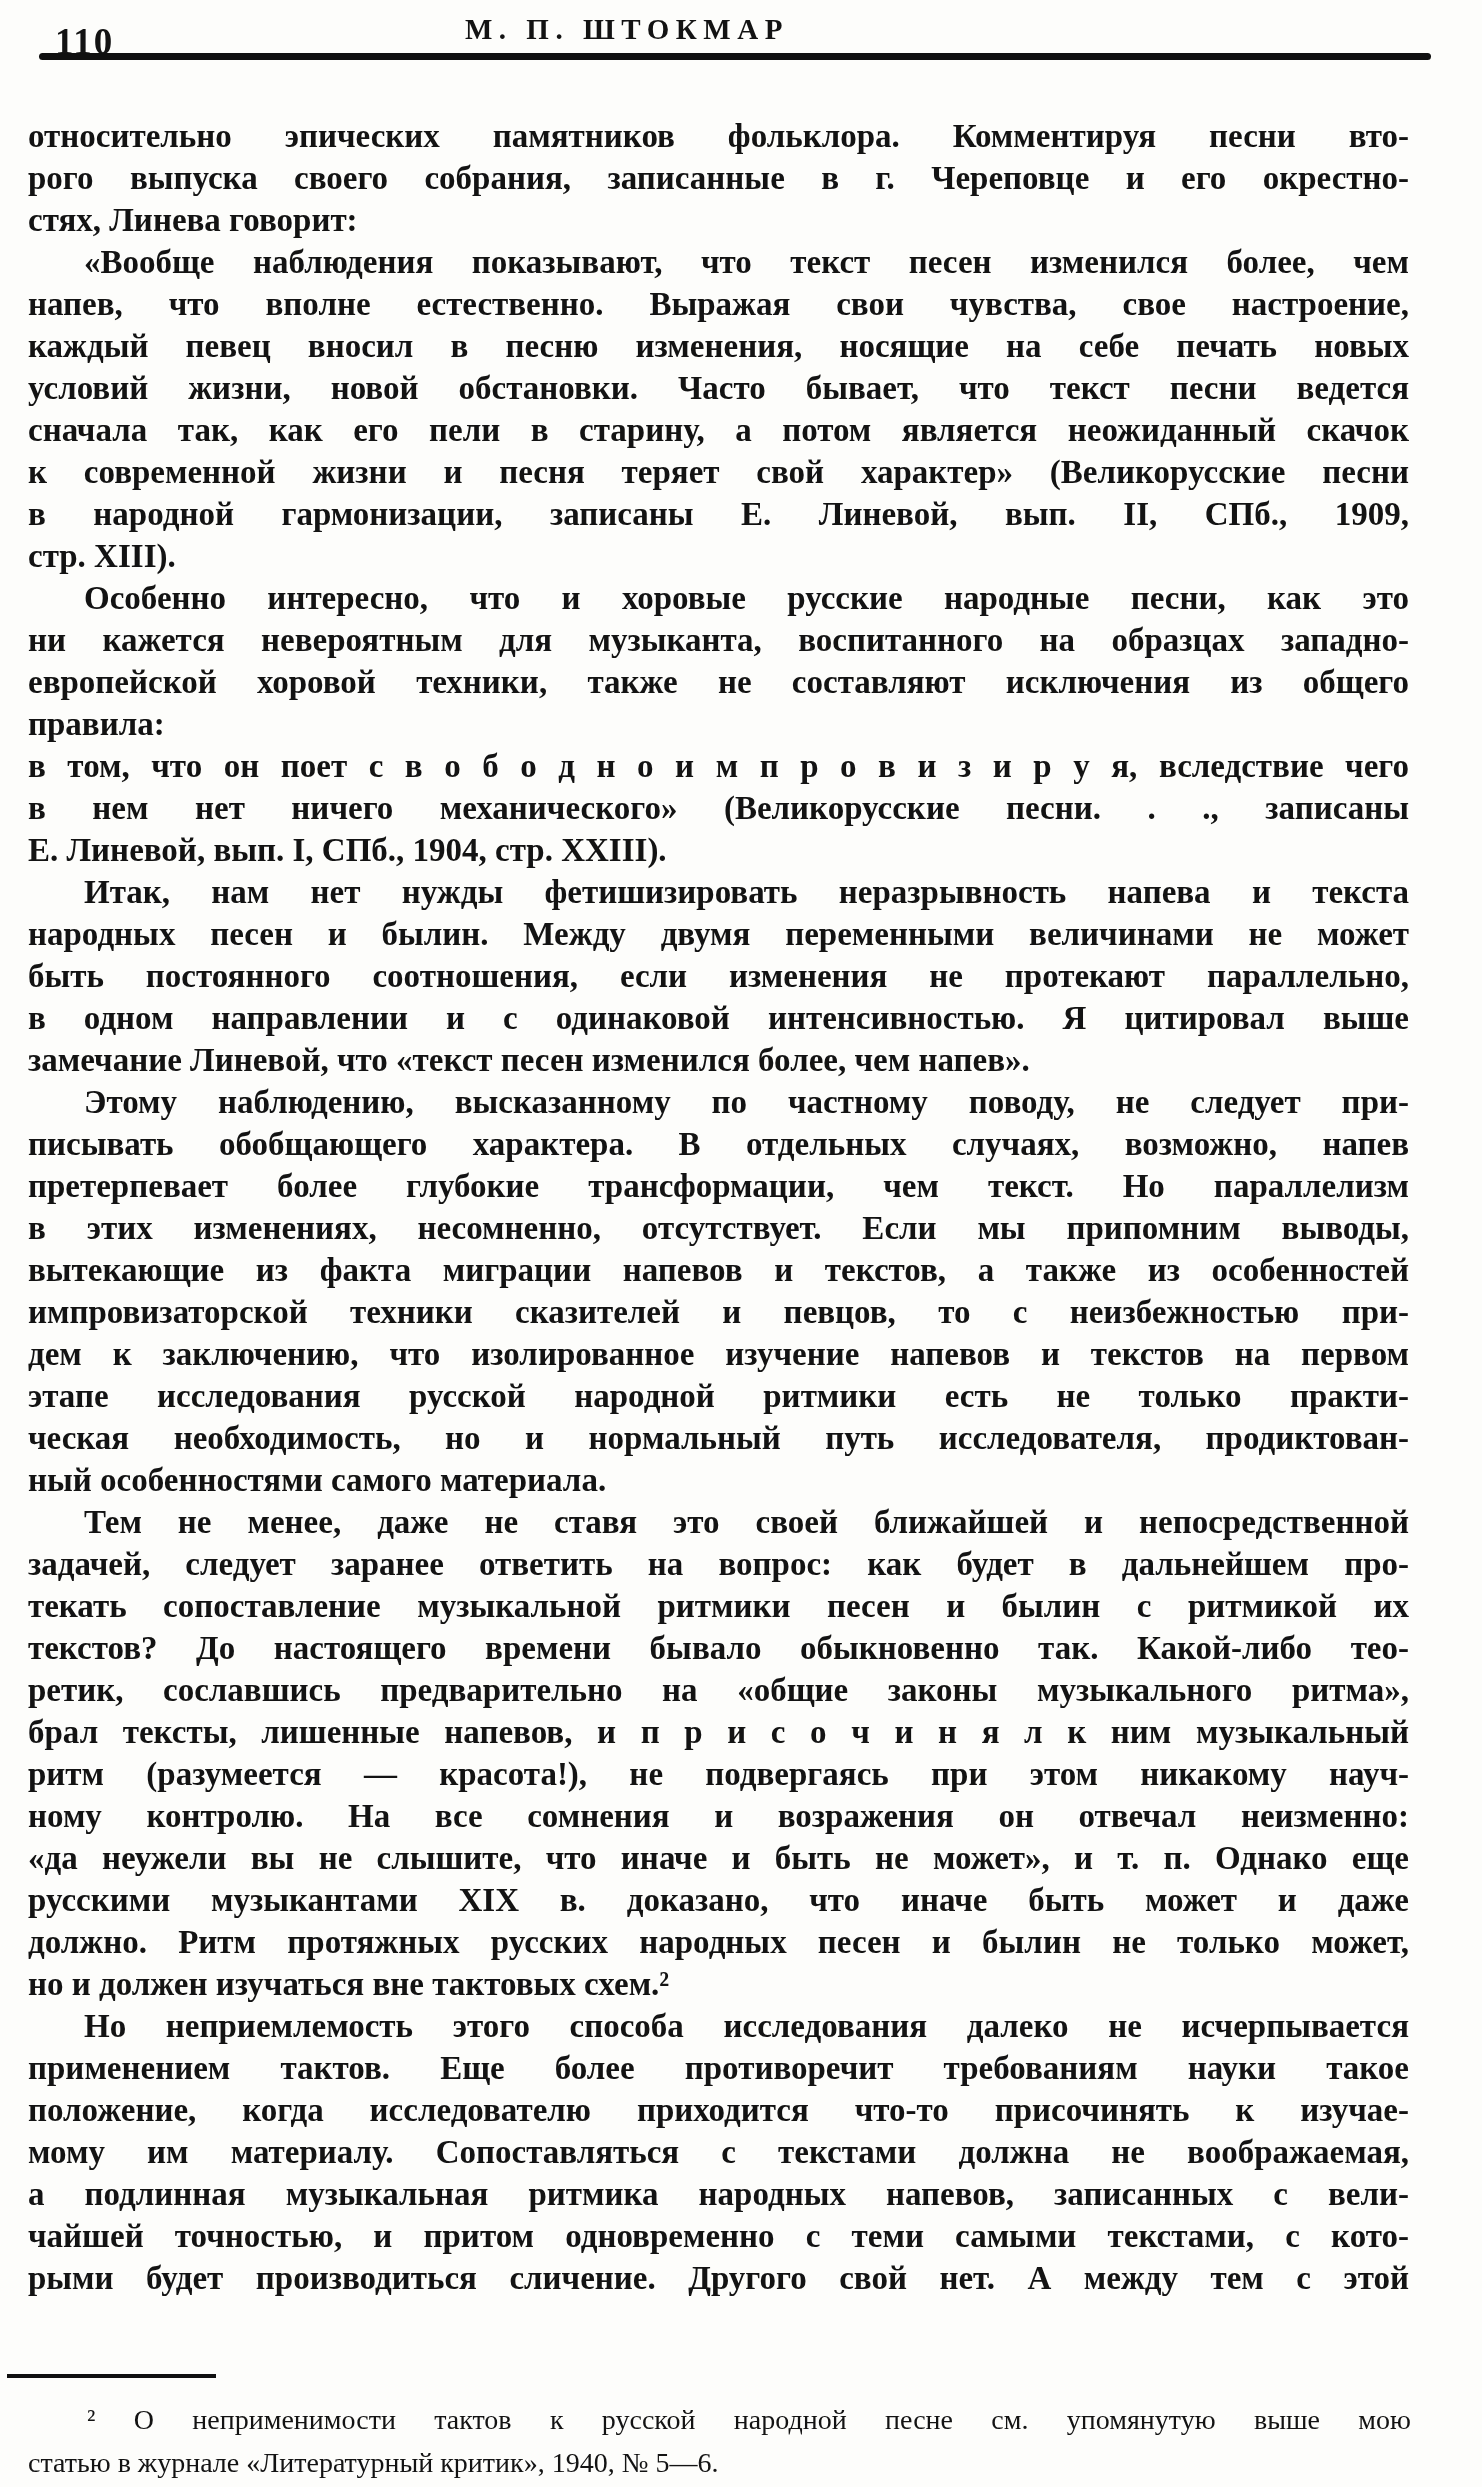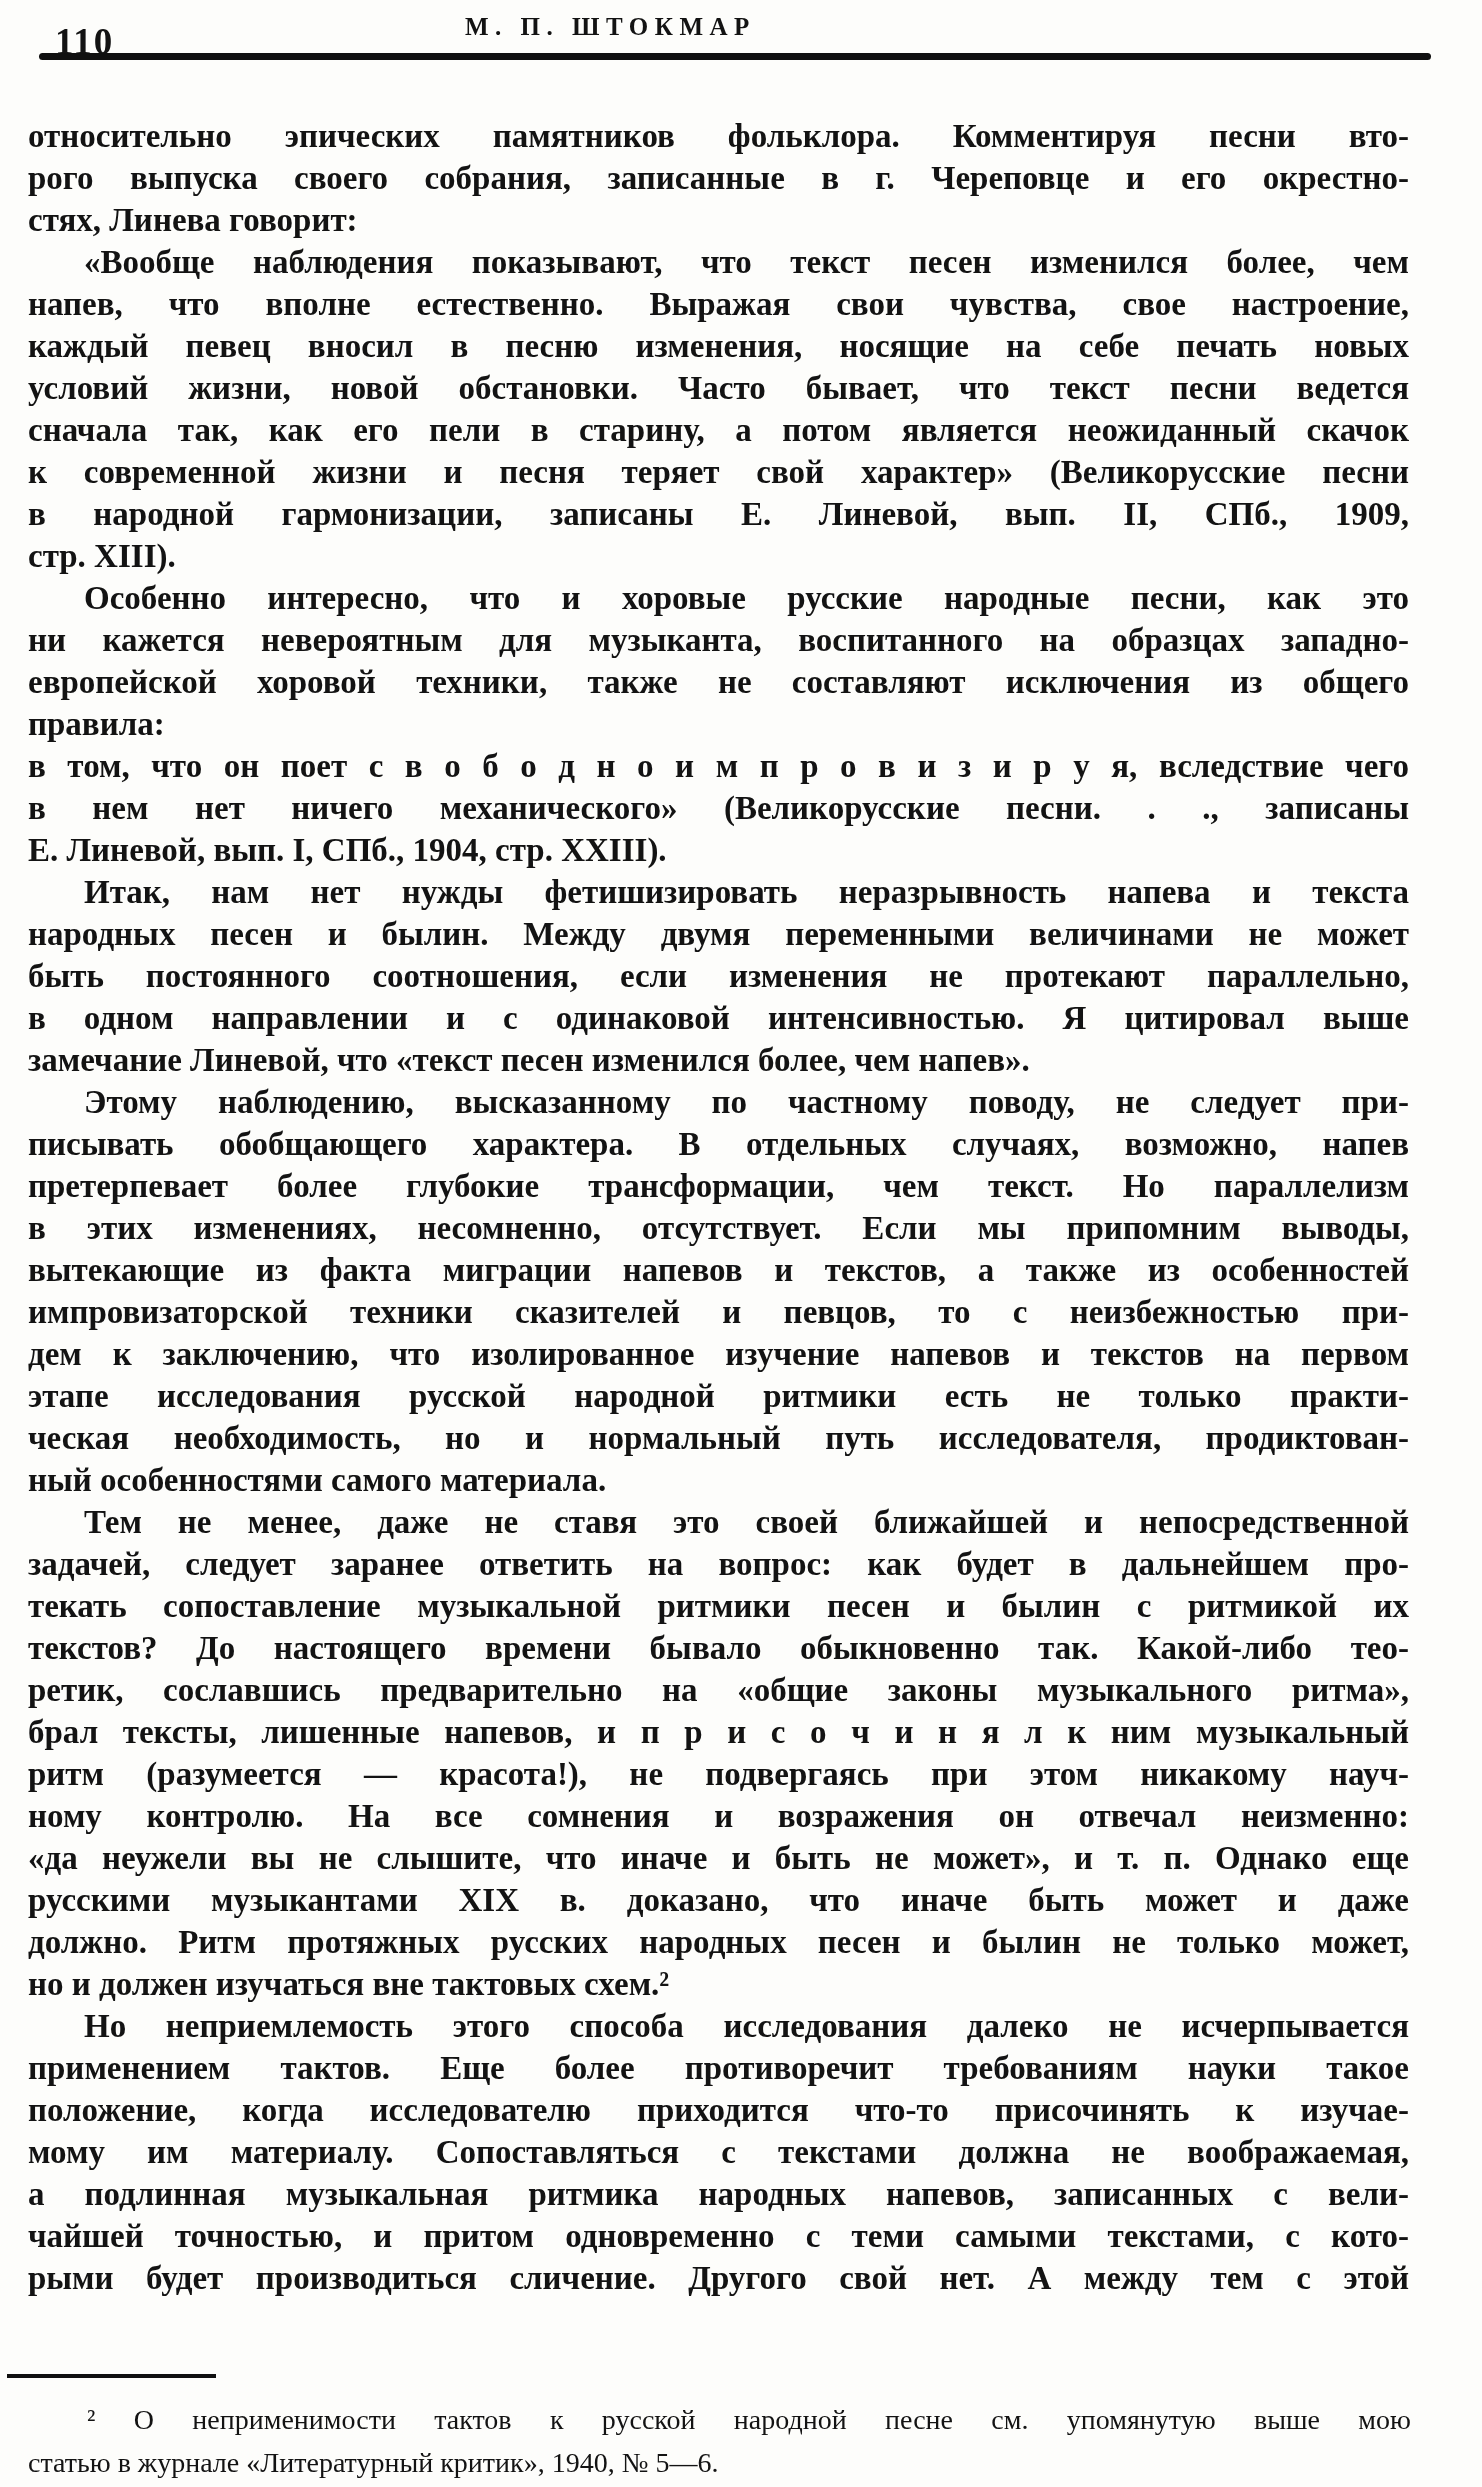--- a/index.html
+++ b/index.html
@@ -18,21 +18,21 @@
     top: 20px;
     font-size: 37px;
     font-weight: bold;
     letter-spacing: 1.9px;
     margin-left: 16px;
   }
   .runhead {
     position: absolute;
     left: 465px;
     top: 13px;
-    font-size: 25px;
+    font-size: 29px;
     font-weight: bold;
     letter-spacing: 6.5px;
     white-space: nowrap;
   }
   .rule {
     position: absolute;
     left: 39px;
     top: 53px;
     width: 1392px;
     height: 6.5px;

